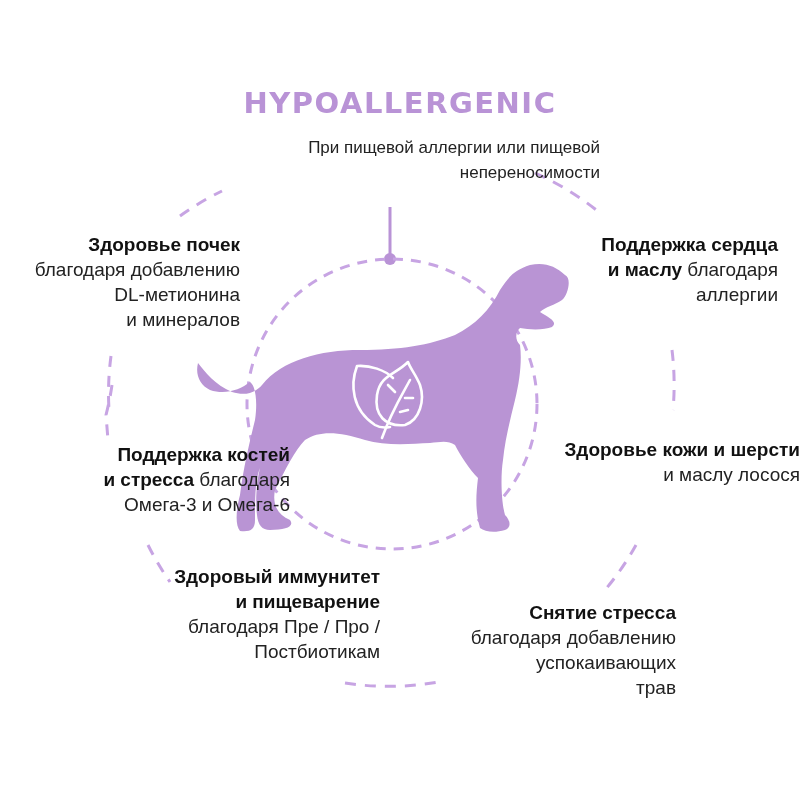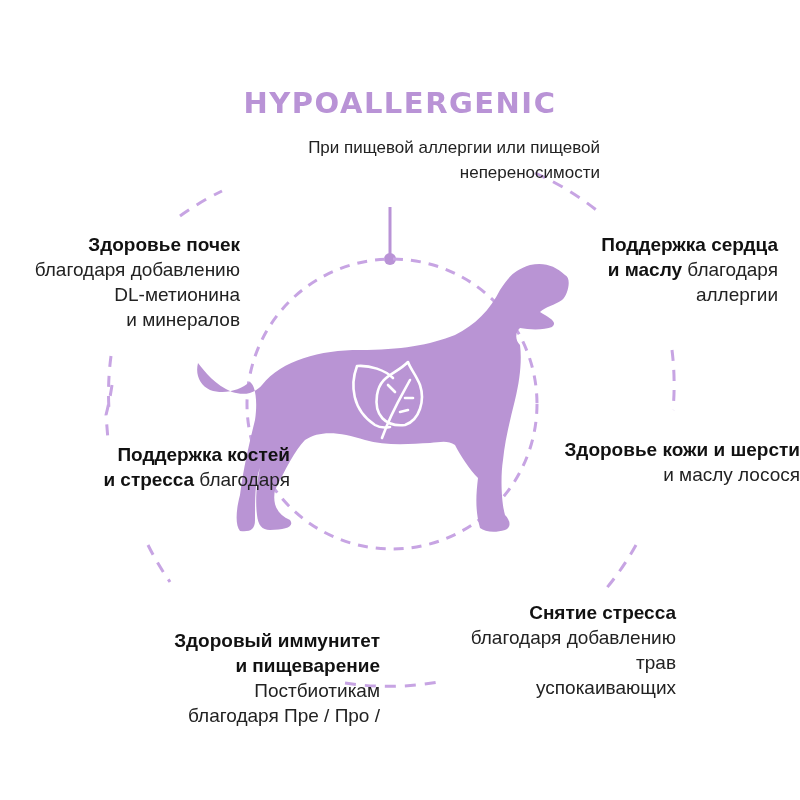--- a/index.html
+++ b/index.html
@@ -10,21 +10,21 @@
              font-family: "DejaVu Sans", sans-serif; font-weight: bold; font-size: 29px;
              letter-spacing: 1.5px; color: #b993d6; }
     .subtitle { position: absolute; left: 200px; width: 400px; top: 135px; text-align: right;
                 font-size: 17px; line-height: 25px; color: #222; }
     .callout { position: absolute; text-align: right; font-size: 19px; line-height: 25px; color: #222; }
     .callout b { font-weight: bold; color: #111; }
     #c-kidney { left: 0px; width: 240px; top: 232px; }
     #c-heart { left: 568px; width: 210px; top: 232px; }
     #c-bones { left: 0px; width: 250px; top: 442px; padding-left: 40px; }
     #c-skin { left: 545px; width: 255px; top: 437px; }
-    #c-immune { left: 110px; width: 270px; top: 628px; }
+    #c-immune { left: 110px; width: 270px; top: 564px; }
     #c-stress { left: 436px; width: 240px; top: 600px; }
   </style>
 </head>
 <body>
 
 <svg class="art" viewBox="0 0 800 800" xmlns="http://www.w3.org/2000/svg">
 
   <g fill="none" stroke="#c7a4e3" stroke-width="3" stroke-dasharray="11 9" stroke-linecap="butt">
     <path d="M180 216 A283 283 0 0 1 222 191"></path>
     <path d="M535 173 A283 283 0 0 1 600 213"></path>
@@ -85,32 +85,33 @@
 
 <div class="callout" id="c-heart">
   <div><b>Поддержка сердца</b></div>
   <div><b>и маслу</b><span> благодаря</span></div>
   <div>аллергии</div>
 </div>
 
 <div class="callout" id="c-bones">
   <div><b>Поддержка костей</b></div>
   <div><b>и стресса</b><span> благодаря</span></div>
+  <div>Омега-3 и Омега-6</div>
 </div>
 
 <div class="callout" id="c-skin">
   <div><b>Здоровье кожи и шерсти</b></div>
   <div>и маслу лосося</div>
 </div>
 
 <div class="callout" id="c-immune">
   <div><b>Здоровый иммунитет</b></div>
   <div><b>и пищеварение</b></div>
+  <div>благодаря Пре / Про /</div>
   <div>Постбиотикам</div>
-  <div>благодаря Пре / Про /</div>
 </div>
 
 <div class="callout" id="c-stress">
   <div><b>Снятие стресса</b></div>
   <div>благодаря добавлению</div>
+  <div>успокаивающих</div>
   <div>трав</div>
-  <div>успокаивающих</div>
 </div>
 
 </body></html>

